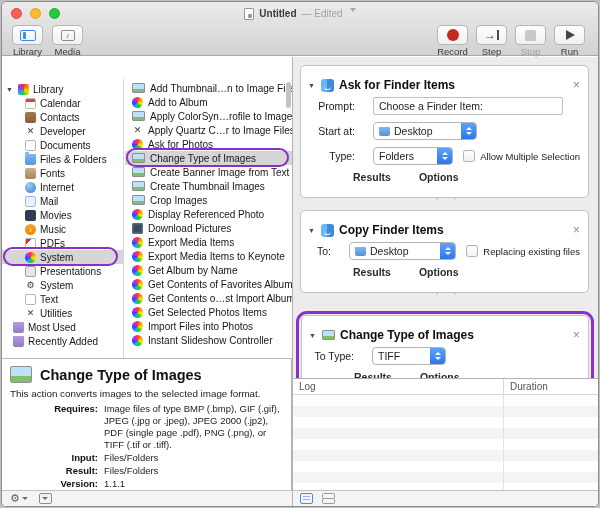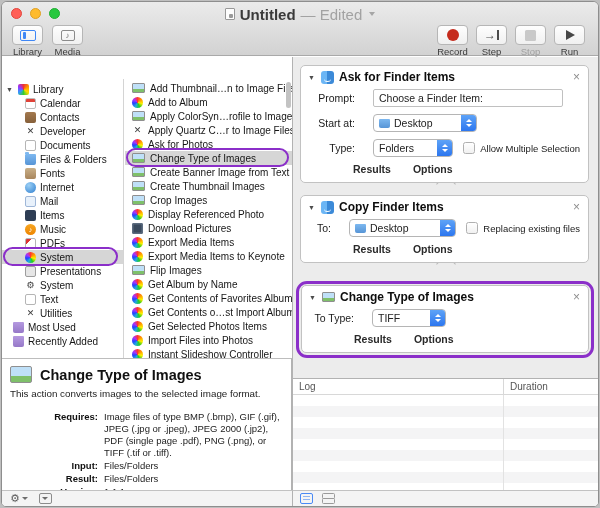--- a/index.html
+++ b/index.html
@@ -16,21 +16,21 @@
   }
   
   .chrome { position:absolute; top:0; left:0; right:0; height:54px;
     background:linear-gradient(#ebebeb,#d2d2d2); border-bottom:1px solid #a9a9a9; }
   .titlebar { height:21px; position:relative; display:flex; align-items:center; justify-content:center; }
   .traffic { position:absolute; left:9px; top:6px; display:flex; gap:8px; }
   .light { width:11px; height:11px; border-radius:50%; }
   .light.red { background:#ff5f57; border:1px solid #e2463d; }
   .light.yellow { background:#febb2e; border:1px solid #dfa023; }
   .light.green { background:#27c83f; border:1px solid #1eaf31; }
-  .title-wrap { display:flex; align-items:center; gap:5px; margin-top:3px; font-size:15px; }
+  .title-wrap { display:flex; gap:5px; margin-top:3px; font-size:10px; }
   .docicon { width:10px; height:12px; background:#fdfdfd; border:1px solid #989898; border-radius:1px; position:relative; }
   .docicon::after { content:""; position:absolute; right:1px; bottom:1px; width:4px; height:4px; background:#9a9a9a; border-radius:1px; }
   .title-name { color:#3a3a3a; font-weight:600; }
   .title-state { color:#a2a2a2; }
   .chev-down { width:0; height:0; border-left:3.5px solid transparent; border-right:3.5px solid transparent; border-top:4px solid #a6a6a6; margin-left:2px; }
   .toolbar { position:absolute; top:22px; left:0; right:0; height:32px; display:flex; align-items:flex-start; padding:1px 10px 0 7px; }
   .tb-btn { display:flex; flex-direction:column; align-items:center; width:37px; }
   .btn-face { width:31px; height:20px; background:linear-gradient(#fefefe,#f0f0f0); border:1px solid #b6b6b6; border-radius:4px; display:flex; align-items:center; justify-content:center; }
   .btn-label { font-size:9.5px; color:#3b3b3b; margin-top:1px; }
   .btn-label.dim { color:#a0a0a0; }
@@ -96,55 +96,55 @@
   
   .ellipse { position:absolute; border:2.5px solid #8b2fc9; border-radius:11px; z-index:30; pointer-events:none; }
   #annot-sidebar { top:245px; left:1px; width:115px; height:19px; }
   #annot-action { top:146px; left:124px; width:163px; height:19px; }
 
   
   .description { position:absolute; top:356px; left:0; width:290px; bottom:16px; background:#fff; border-top:1px solid #bdbdbd; border-right:1px solid #b2b2b2; overflow:hidden; padding:7px 6px 0 8px; }
   .desc-title-row { display:flex; align-items:center; gap:8px; margin-bottom:5px; }
   .desc-icon { width:22px; height:17px; border:1px solid #8f8f8f; border-radius:2px; background:linear-gradient(180deg,#bfe0f8 0 58%,#7fc06a 58%); flex:0 0 auto; }
   .desc-title { font-size:14.5px; font-weight:700; color:#111; }
-  .desc-summary { font-size:9.8px; color:#222; margin-bottom:12px; }
+  .desc-summary { font-size:9.8px; color:#222; margin-bottom:4px; }
   .desc-grid { display:grid; grid-template-columns:88px 1fr; column-gap:6px; row-gap:1px; }
   .desc-label { font-size:9.5px; font-weight:700; color:#111; text-align:right; }
   .desc-value { font-size:9.5px; color:#222; line-height:12px; }
 
   
   .status-left { position:absolute; left:0; bottom:0; width:290px; height:16px; background:#f4f4f4; border-top:1px solid #c2c2c2; display:flex; align-items:center; gap:11px; padding-left:8px; }
   .gear-wrap { display:flex; align-items:center; gap:2px; color:#5c5c5c; font-size:11px; line-height:1; }
   .tiny-chev { width:0; height:0; border-left:3px solid transparent; border-right:3px solid transparent; border-top:3.5px solid #6e6e6e; }
   .panel-box { width:13px; height:11px; border:1px solid #8c8c8c; border-radius:2px; display:flex; align-items:center; justify-content:center; }
   .status-right { position:absolute; left:290px; right:0; bottom:0; height:16px; background:#f4f4f4; border-top:1px solid #c2c2c2; border-left:1px solid #b2b2b2; display:flex; align-items:center; gap:9px; padding-left:7px; }
   .view-log { width:13px; height:11px; border:1px solid #4a8af5; border-radius:2px; position:relative; }
   .view-log::before { content:""; position:absolute; left:2px; right:2px; top:2px; height:6px;
      background:repeating-linear-gradient(#8fb4f2 0 1px, transparent 1px 3px); }
   .view-stack { width:13px; height:11px; position:relative; }
   .view-stack::before, .view-stack::after { content:""; position:absolute; left:0; right:0; height:4px; border:1px solid #9a9a9a; border-radius:1.5px; }
   .view-stack::before { top:0; } .view-stack::after { bottom:0; }
 
   
   .canvas { position:absolute; top:55px; left:290px; right:0; height:321px; background:#ececec; border-left:1px solid #b2b2b2; overflow:hidden; padding-top:8px; }
   .block { margin:0 9px 0 7px; background:#fff; border:1px solid #c2c2c2; border-radius:5px; position:relative; z-index:2; }
-  .block-header { display:flex; align-items:center; gap:5px; padding:4px 8px 1px 7px; }
+  .block-header { display:flex; align-items:center; gap:5px; padding:12px 8px 1px 7px; }
   .block-title { font-size:12px; font-weight:700; color:#0d0d0d; flex:1; }
   .block-close { color:#8e8e8e; font-size:12px; line-height:1; }
   .block-row { display:flex; align-items:center; padding:4px 8px 3px 8px; font-size:10.5px; color:#1a1a1a; }
   .row-label { text-align:right; flex:0 0 auto; margin-right:18px; }
   .text-input { height:18px; border:1px solid #c0c0c0; border-radius:2px; background:#fff; display:flex; align-items:center; padding:0 5px; font-size:10.5px; color:#222; }
   .select { height:18px; border:1px solid #b5b5b5; border-radius:4px; background:#fff; display:flex; align-items:center; padding-left:5px; overflow:hidden; font-size:10.5px; color:#222; }
   .sel-text { flex:1; white-space:nowrap; }
   .stepper { width:15px; align-self:stretch; background:linear-gradient(#5ea3f7,#2c76ef); display:flex; flex-direction:column; align-items:center; justify-content:center; gap:2px; flex:0 0 auto; }
   .tri-up { width:0; height:0; border-left:3px solid transparent; border-right:3px solid transparent; border-bottom:3.5px solid #fff; }
   .tri-dn { width:0; height:0; border-left:3px solid transparent; border-right:3px solid transparent; border-top:3.5px solid #fff; }
   .checkbox { width:12px; height:12px; background:linear-gradient(#fff,#f1f1f1); border:1px solid #b0b0b0; border-radius:2.5px; flex:0 0 auto; margin-left:10px; }
   .check-label { font-size:9.5px; color:#1a1a1a; margin-left:5px; white-space:nowrap; }
-  .block-footer { display:flex; gap:22px; padding:3px 8px 7px 52px; font-size:10.5px; font-weight:600; color:#2a2a2a; }
+  .block-footer { display:flex; gap:28px; padding:3px 8px 14px 52px; font-size:10.5px; font-weight:600; color:#2a2a2a; }
   .connwrap { height:12px; position:relative; z-index:1; }
   .diamond { position:absolute; left:50%; top:-6px; margin-left:-7px; width:14px; height:14px; transform:rotate(45deg); background:#ececec; border-top:1px solid #b9b9b9; border-left:1px solid #b9b9b9; }
   .annot-wrap { border:3px solid #8b2fc9; border-radius:11px; margin:6px 4px 0 3px; padding:1px 2px 2px 2px; }
   .annot-wrap .block { margin:0; }
 
   
   .log { position:absolute; top:376px; left:290px; right:0; bottom:16px; background:#fff; border-left:1px solid #b2b2b2; border-top:1px solid #b2b2b2; overflow:hidden; }
   .log-header { height:16px; display:flex; align-items:stretch; font-size:10px; color:#555; border-bottom:1px solid #d8d8d8; }
   .log-col1 { width:210px; display:flex; align-items:center; padding-left:6px; }
   .log-col2 { flex:1; display:flex; align-items:center; padding-left:6px; border-left:1px solid #d8d8d8; }
@@ -253,21 +253,21 @@
       <div class="side-row">
         <span class="si si-internet"></span>
         <span>Internet</span>
       </div>
       <div class="side-row">
         <span class="si si-mail"></span>
         <span>Mail</span>
       </div>
       <div class="side-row">
         <span class="si si-movies"></span>
-        <span>Items</span>
+        <span>Movies</span>
       </div>
       <div class="side-row">
         <span class="si si-music">♪</span>
         <span>Music</span>
       </div>
       <div class="side-row">
         <span class="si si-pdfs"></span>
         <span>PDFs</span>
       </div>
       <div class="side-row selected">
@@ -345,24 +345,20 @@
         <span class="si si-download"></span>
         <span>Download Pictures</span>
       </div>
       <div class="action-row">
         <span class="si si-photos"></span>
         <span>Export Media Items</span>
       </div>
       <div class="action-row">
         <span class="si si-photos"></span>
         <span>Export Media Items to Keynote</span>
-      </div>
-      <div class="action-row">
-        <span class="si si-image"></span>
-        <span>Flip Images</span>
       </div>
       <div class="action-row">
         <span class="si si-photos"></span>
         <span>Get Album by Name</span>
       </div>
       <div class="action-row">
         <span class="si si-photos"></span>
         <span>Get Contents of Favorites Album</span>
       </div>
       <div class="action-row">

